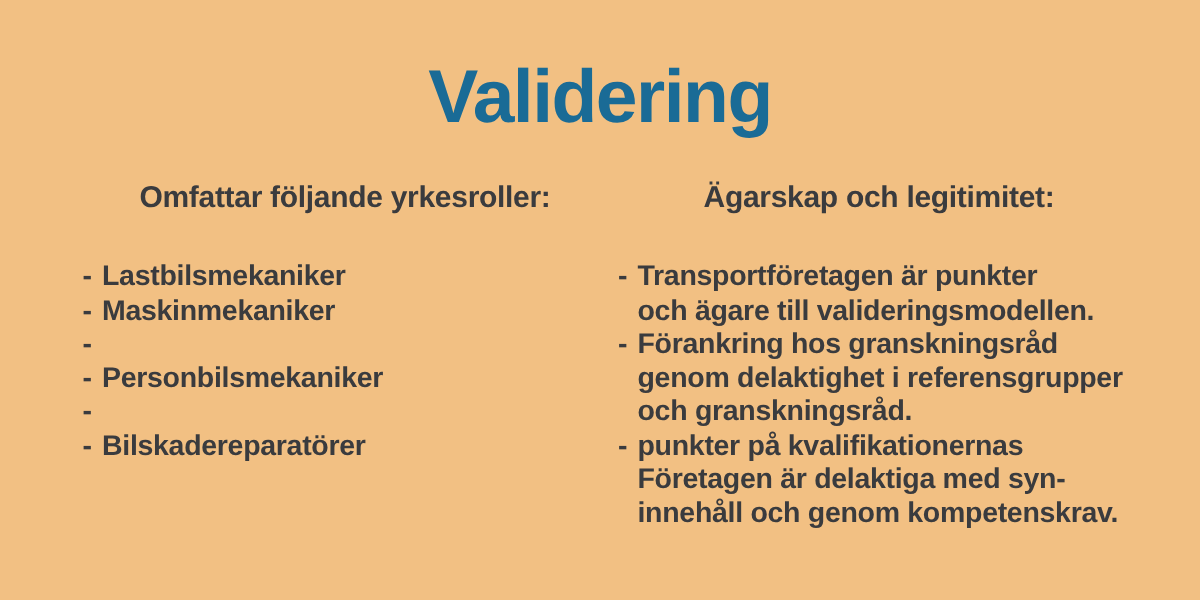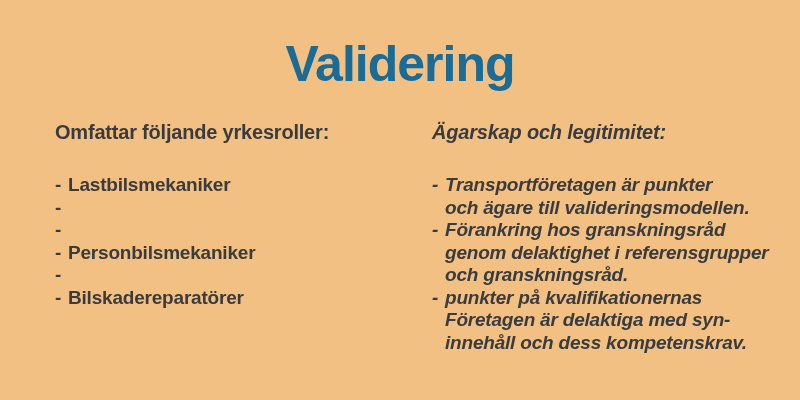--- a/index.html
+++ b/index.html
@@ -26,26 +26,27 @@
     font-weight: 700;
     letter-spacing: -1px;
     color: var(--title, #1a6b96);
   }
   .col {
     position: absolute;
     color: var(--text, #3a3b3e);
     font-weight: 700;
   }
   .col-left  { left: 55px;  top: 120px; width: 350px; }
-  .col-right { left: 432px; top: 120px; width: 348px; font-style: italic; }
+  .col-right { left: 412px; top: 120px; width: 348px; }
   .heading {
     font-size: 20px;
     line-height: 24px;
     letter-spacing: -0.2px;
     margin: 0 0 30px 0;
+    text-align: center;
   }
   .list-item, .bullet {
     display: flex;
     font-size: 19px;
     line-height: 22.5px;
     letter-spacing: -0.2px;
   }
   .marker {
     flex: 0 0 13px;
     width: 13px;
@@ -62,20 +63,21 @@
   <div class="col col-left">
     <div class="heading">Omfattar följande yrkesroller:</div>
 
     <div class="list">
       <div class="list-item">
         <span class="marker">-</span>
         <span class="label">Lastbilsmekaniker</span>
       </div>
       <div class="list-item">
         <span class="marker">-</span>
+        <span class="label">Maskinmekaniker</span>
       </div>
       <div class="list-item">
         <span class="marker">-</span>
       </div>
       <div class="list-item">
         <span class="marker">-</span>
         <span class="label">Personbilsmekaniker</span>
       </div>
       <div class="list-item">
         <span class="marker">-</span>
@@ -104,19 +106,19 @@
           <div class="line">Förankring hos granskningsråd</div>
           <div class="line">genom delaktighet i referensgrupper</div>
           <div class="line">och granskningsråd.</div>
         </div>
       </div>
       <div class="bullet">
         <span class="marker">-</span>
         <div class="bullet-lines">
           <div class="line">punkter på kvalifikationernas</div>
           <div class="line">Företagen är delaktiga med syn-</div>
-          <div class="line">innehåll och dess kompetenskrav.</div>
+          <div class="line">innehåll och genom kompetenskrav.</div>
         </div>
       </div>
     </div>
   </div>
 
 </div>
 
 </body></html>

